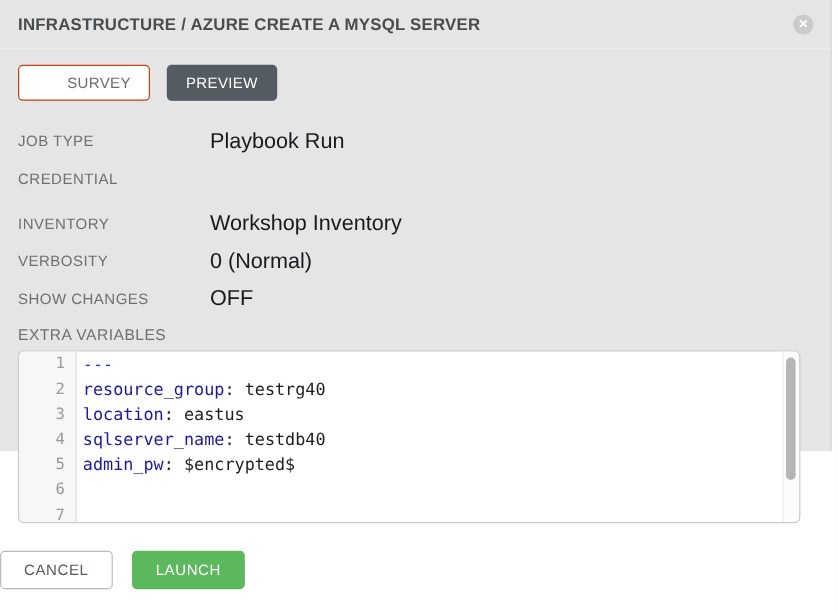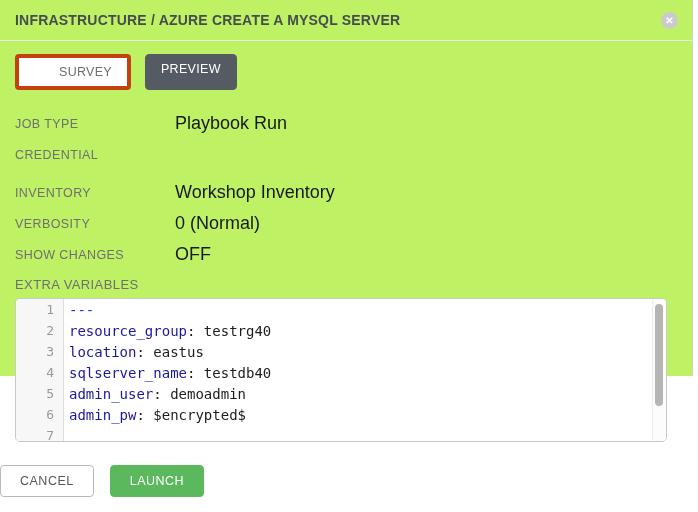--- a/index.html
+++ b/index.html
@@ -1,33 +1,33 @@
 <!DOCTYPE html>
 <html><head>
 <meta charset="utf-8">
 <style>
   * { box-sizing: border-box; margin: 0; padding: 0; }
   html,body { width: 698px; height: 512px; background: #fff;
               font-family: "Liberation Sans", sans-serif; overflow: hidden; }
   .modal { position: absolute; top: 0; left: 0; width: 693px; height: 376px;
-           background: #bef264; border-right: 1px solid #d2d2d2; }
+           background: #e5e5e5; border-right: 1px solid #d2d2d2; }
 
   
   .hdr { display: flex; align-items: center; justify-content: space-between;
          height: 41px; padding: 0 14px 0 15px; border-bottom: 1px solid #ececec; }
   .hdr-title { font-size: 14px; font-weight: bold; color: #474c50; letter-spacing: .2px; }
   .close-btn { width: 17px; height: 17px; border-radius: 50%; background: #cbcbcb;
                color: #fff; font-size: 10px; font-weight: bold; display: flex;
                align-items: center; justify-content: center; cursor: pointer; }
 
   
   .tabs { display: flex; gap: 14px; margin: 13px 15px 0 15px; }
   .tab { font-size: 12.5px; letter-spacing: .3px; padding: 7px 15px;
          border-radius: 4px; cursor: pointer; }
-  .tab-inactive { background: #fff; border: 4px solid #c2410c; color: #696d70; padding-left: 40px; }
+  .tab-inactive { background: #fff; border: 1px solid #c2410c; color: #696d70; padding-left: 40px; }
   .tab-active { background: #545b62; border: 1px solid #545b62; color: #fff; }
 
   
   .details { margin: 21px 15px 0 15px; }
   .row { display: flex; align-items: center; min-height: 25px; margin-bottom: 6px; }
   .row-credential { margin-bottom: 13px; }
   .lbl { width: 160px; flex: none; font-size: 12.5px; color: #6d6f71;
          letter-spacing: .4px; }
   .val { font-size: 18px; color: #16191d; }
   .badge { display: inline-flex; align-items: center; gap: 8px; background: #1778c2;
@@ -117,21 +117,20 @@
       <div class="num">4</div>
       <div class="num">5</div>
       <div class="num">6</div>
       <div class="num">7</div>
     </div>
     <div class="code">
       <div class="cline"><span class="cm-doc">---</span><span></span></div>
       <div class="cline"><span class="cm-key">resource_group</span><span>: testrg40</span></div>
       <div class="cline"><span class="cm-key">location</span><span>: eastus</span></div>
       <div class="cline"><span class="cm-key">sqlserver_name</span><span>: testdb40</span></div>
-      <div class="cline"><span class="cm-key">admin_user</span><span>: demoadmin</span></div>
       <div class="cline"><span class="cm-key">admin_pw</span><span>: $encrypted$</span></div>
       <div class="cline"><span class="cm-key"></span><span></span></div>
     </div>
     <div class="vscroll">
       <div class="vthumb"></div>
     </div>
   </div>
 
   <div class="footer">
     <button class="btn btn-cancel">CANCEL</button>

